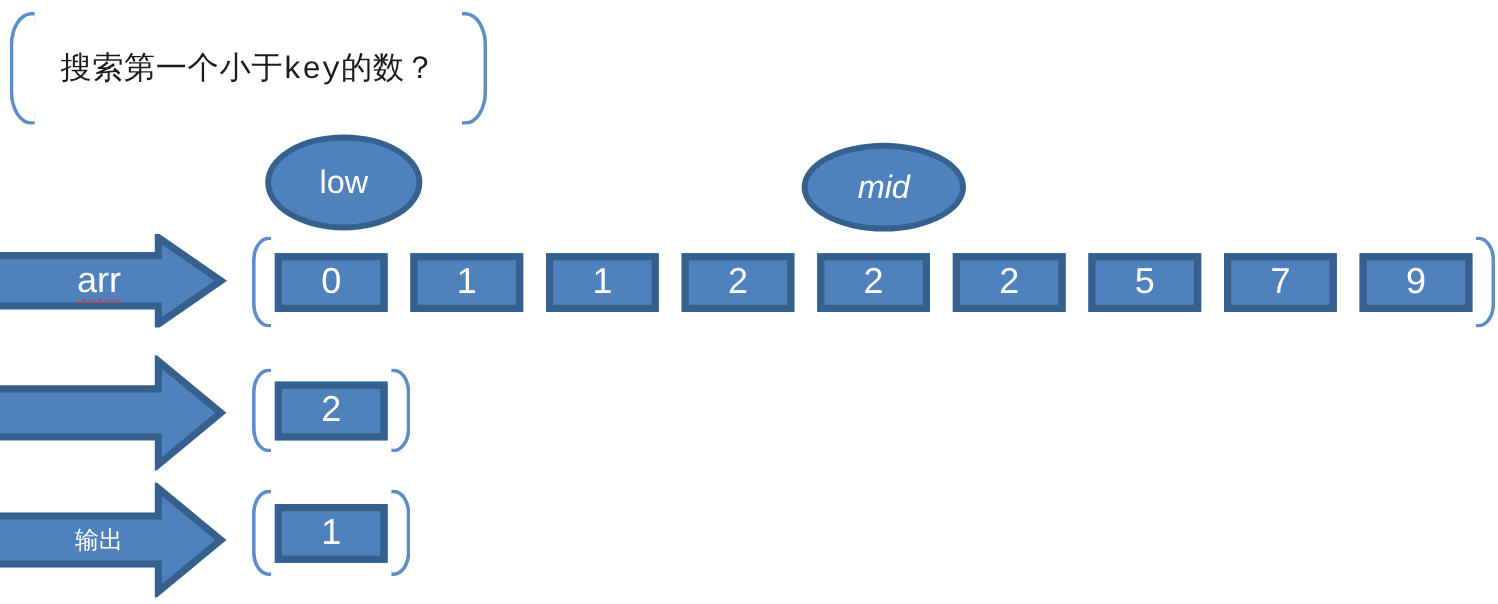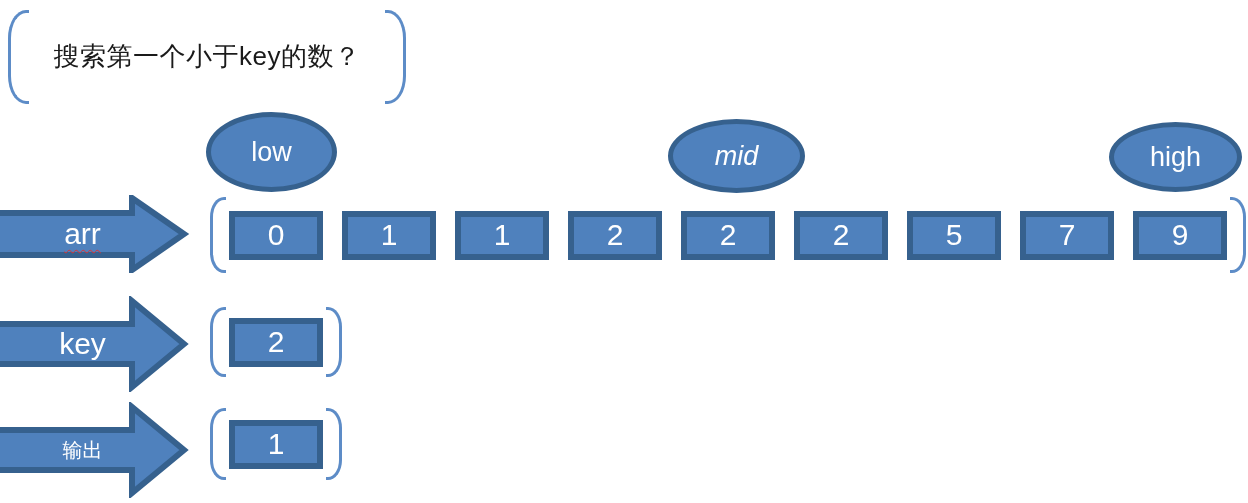--- a/index.html
+++ b/index.html
@@ -54,41 +54,41 @@
     left: 8px; top: 10px;
     width: 398px; height: 94px;
     display: flex;
     align-items: stretch;
   }
   .callout-text {
     flex: 1 1 auto;
     display: flex;
     align-items: center;
     justify-content: center;
-    font-family: Liberation Sans, sans-serif;
+    font-family: Liberation Mono, monospace;
     font-size: 26px;
     color: var(--title-text);
     letter-spacing: 0.5px;
     white-space: nowrap;
     padding-bottom: 2px;
   }
 
   
   .ellipse {
     position: absolute;
     background: var(--shape-fill);
     border: 5px solid var(--shape-border);
     border-radius: 50%;
     display: flex;
     align-items: center;
     justify-content: center;
     color: var(--shape-text);
     font-size: 27px;
   }
-  .ellipse.low  { left: 206px; top: 112px; width: 131px; height: 80px; }
+  .ellipse.low  { left: 221px; top: 112px; width: 131px; height: 80px; }
   .ellipse.mid  { left: 668px; top: 119px; width: 137px; height: 74px; font-style: italic; }
   .ellipse.high { left: 1109px; top: 122px; width: 133px; height: 70px; }
 
   
   .arrow { position: absolute; left: 0; }
   .arrow svg { display: block; }
   .arrow-label {
     position: absolute;
     left: 0;
     width: 165px;
@@ -141,23 +141,20 @@
     <span class="callout-text">搜索第一个小于key的数？</span>
     <span class="br lg close"></span>
   </div>
 
   <div class="ellipse low">
     <span>low</span>
   </div>
   <div class="ellipse mid">
     <span>mid</span>
   </div>
-  <div class="ellipse high">
-    <span>high</span>
-  </div>
 
   <div class="arrow" style="top:195px;">
     <svg width="190" height="78" viewBox="0 0 190 78">
       <polygon points="-10,18 132,18 132,3 184,39 132,75 132,60 -10,60" style="fill:var(--shape-fill);stroke:var(--shape-border);stroke-width:6;stroke-miterlimit:8"></polygon>
     </svg>
   </div>
   <div class="arrow-label" style="top:195px;height:78px;">
     <span class="misspelled">arr</span>
   </div>
 
@@ -193,23 +190,20 @@
         </div>
     </div>
     <span class="br close"></span>
   </div>
 
   <div class="arrow" style="top:296px;">
     <svg width="190" height="96" viewBox="0 0 190 96">
       <polygon points="-10,28 132,28 132,5 184,48 132,91 132,68 -10,68" style="fill:var(--shape-fill);stroke:var(--shape-border);stroke-width:6;stroke-miterlimit:8"></polygon>
     </svg>
   </div>
-  <div class="arrow-label" style="top:296px;height:96px;">
-    <span>key</span>
-  </div>
 
   <div class="group key">
     <span class="br open"></span>
     <div class="cells">
       <div class="cell">
           <span>2</span>
         </div>
     </div>
     <span class="br close"></span>
   </div>

